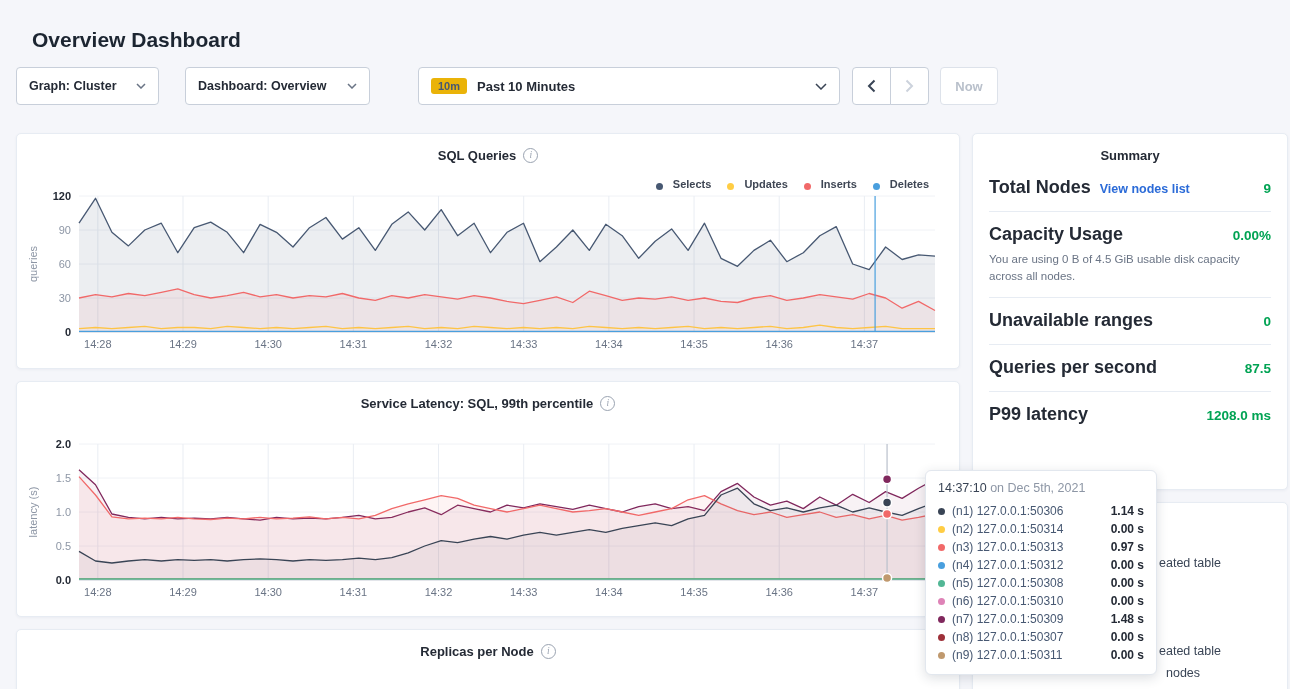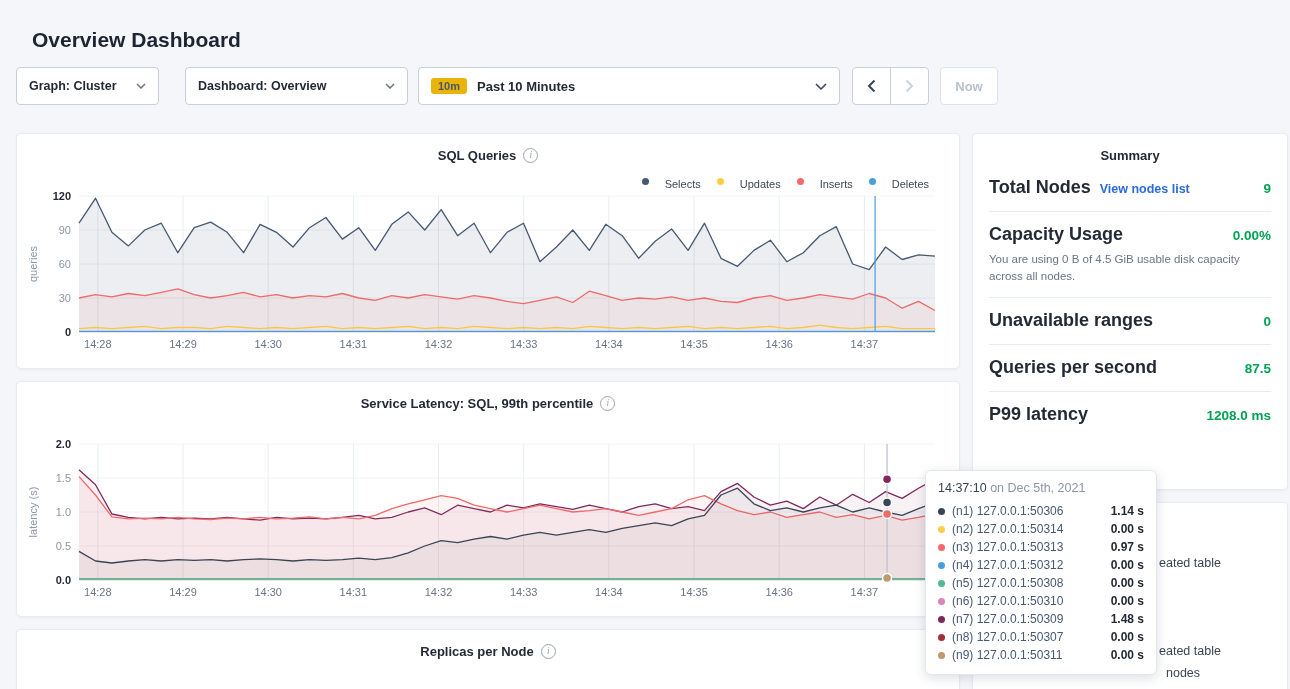--- a/index.html
+++ b/index.html
@@ -16,21 +16,21 @@
     font-size: 21px; font-weight: 600; color: #1c2531; }
 
   
   .toolbar { position: absolute; left: 0; top: 67px; width: 100%; height: 38px; }
   .ctl { position: absolute; top: 0; height: 38px; background: #fff;
     border: 1px solid #c8cfda; border-radius: 4px; display: flex; align-items: center;
     font-family: inherit; font-size: 12.5px; font-weight: 600; color: #242a35;
     cursor: pointer; padding: 0 12px; }
   .dd { justify-content: space-between; gap: 12px; }
   .dd-graph { left: 16px; width: 143px; }
-  .dd-dashboard { left: 185px; width: 223px; }
+  .dd-dashboard { left: 185px; width: 185px; }
   .time-picker { left: 418px; width: 422px; }
   .time-badge { background: #eab308; color: #475872; font-size: 11px; font-weight: 700;
     padding: 2px 7px; border-radius: 3px; margin-right: 10px; }
   .time-label { font-size: 13px; font-weight: 700; }
   .time-picker .caret { margin-left: auto; }
   .arrow-group { position: absolute; left: 852px; top: 0; display: flex; }
   .arrow-btn { width: 39px; height: 38px; background: #fff; border: 1px solid #c8cfda;
     display: flex; align-items: center; justify-content: center; cursor: pointer; padding: 0; }
   .arrow-btn.left  { border-radius: 4px 0 0 4px; }
   .arrow-btn.right { border-radius: 0 4px 4px 0; margin-left: -1px; }
@@ -44,21 +44,21 @@
     display: flex; flex-direction: column; gap: 12px; }
   .chart-panel { position: relative; height: 236px; }
   .chart-panel.replicas { height: 140px; }
   .chart-title-row { display: flex; justify-content: center; align-items: center;
     gap: 7px; padding-top: 14px; }
   .chart-title { font-size: 13px; font-weight: 700; color: #242a35; }
   .info-icon { width: 15px; height: 15px; border: 1.2px solid #9aa3b1; border-radius: 50%;
     color: #9aa3b1; font-size: 9.5px; line-height: 12px; text-align: center;
     font-family: "Liberation Serif", serif; font-style: italic; cursor: pointer; }
   .legend { position: absolute; top: 44px; right: 30px; display: flex; gap: 16px; }
-  .legend-item { display: flex; align-items: flex-start; gap: 16px; font-size: 11px; color: #3e4654; }
+  .legend-item { display: flex; align-items: flex-end; gap: 10px; font-size: 11px; color: #3e4654; font-weight: bold; }
   .legend-dot { width: 7px; height: 7px; border-radius: 50%; }
   .chart-svg { position: absolute; left: 0; top: 54px; display: block; }
   svg text { font-family: "Liberation Sans", sans-serif; }
 
   
   .sidebar { position: absolute; left: 972px; top: 133px; width: 316px;
     display: flex; flex-direction: column; gap: 12px; }
   .summary-panel { height: 357px; padding: 0 16px; }
   .summary-title { margin: 0; padding: 14px 0 2px; text-align: center;
     font-size: 13px; font-weight: 700; color: #242a35; }

